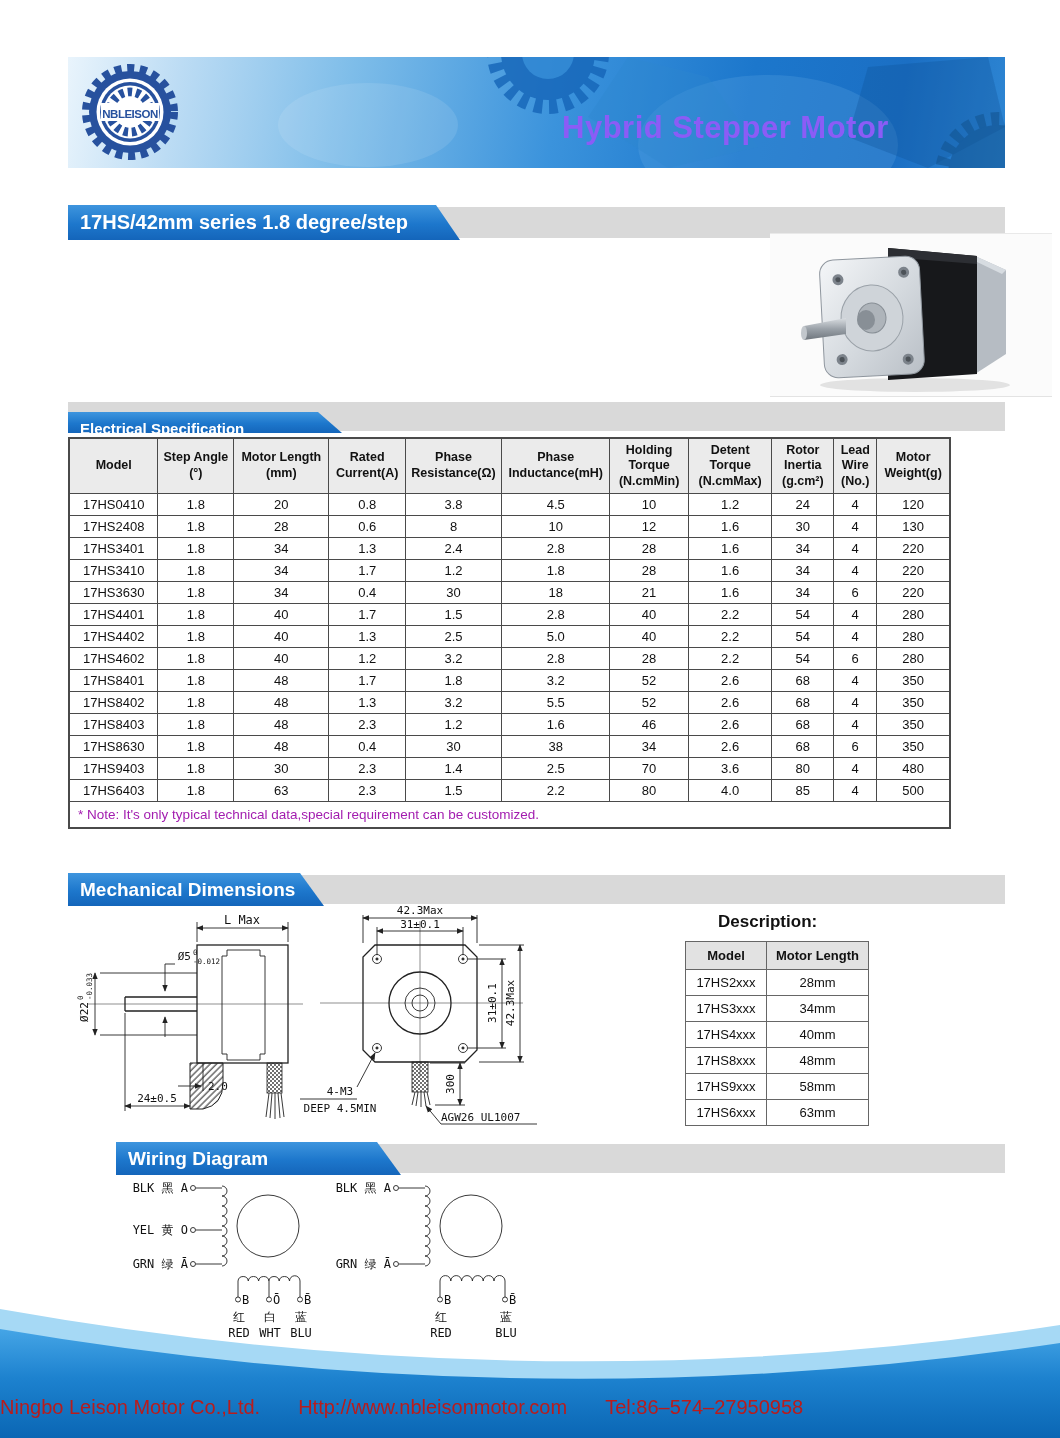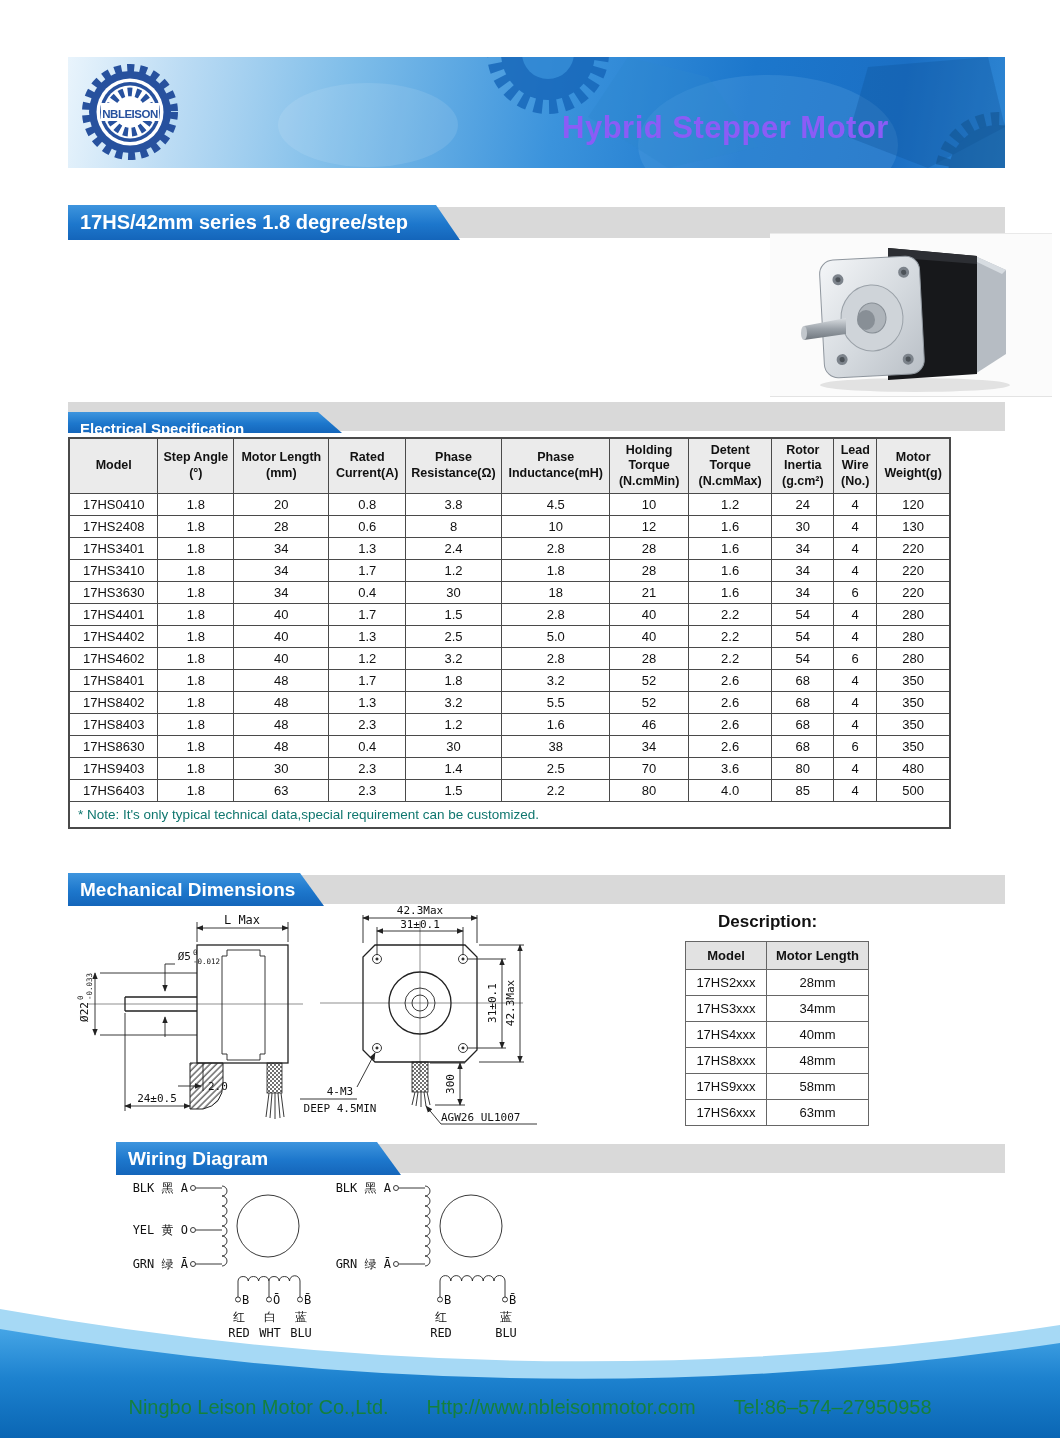--- a/index.html
+++ b/index.html
@@ -33,21 +33,21 @@
   .photo{position:absolute;left:770px;top:233px;width:282px;height:162px;background:#fbfbfb;
     border-top:1px solid #e9e9e9;border-bottom:1px solid #e3e3e3;}
 
   
   table.spec{position:absolute;left:68px;top:437px;width:883px;border-collapse:collapse;
     border:2px solid #4a4a4a;table-layout:fixed;}
   table.spec th,table.spec td{border:1px solid #4a4a4a;text-align:center;}
   table.spec th{background:#ebebeb;font-size:12.5px;font-weight:bold;white-space:pre-line;
     padding:3px 1px;line-height:1.25;height:48px;vertical-align:middle;}
   table.spec td{font-size:13px;height:21px;padding:0 2px;}
-  table.spec tfoot td{text-align:left;color:#0f766e;font-size:13.5px;padding:5px 8px;height:auto;}
+  table.spec tfoot td{text-align:left;color:#a21caf;font-size:13.5px;padding:5px 8px;height:auto;}
 
   
   .desc-title{position:absolute;left:718px;top:912px;font-size:17px;font-weight:bold;}
   table.desc{position:absolute;left:685px;top:941px;width:183px;border-collapse:collapse;
     border:1.5px solid #666;table-layout:fixed;}
   table.desc th,table.desc td{border:1px solid #666;text-align:center;font-size:13px;}
   table.desc th{background:#e2e2e2;font-weight:bold;height:25px;}
   table.desc td{height:23px;}
   table.desc col.c1{width:81px;} table.desc col.c2{width:102px;}
 
@@ -55,22 +55,22 @@
   .svg-abs{position:absolute;}
   .lbl{font:11px "DejaVu Sans Mono",monospace;fill:#111;}
   .lbl-s{font:7.5px "DejaVu Sans Mono",monospace;fill:#111;}
   .lbl-m{font:12px "DejaVu Sans Mono",monospace;fill:#111;}
   .ln{stroke:#222;stroke-width:1.3;fill:none;}
   .thin{stroke:#222;stroke-width:.9;fill:none;}
   .cl{stroke:#444;stroke-width:.6;fill:none;}
 
   
   .footer-svg{position:absolute;left:0;top:1295px;}
-  .footer-text{position:absolute;left:0;top:1396px;width:100%;display:flex;justify-content:center;
-    gap:38px;color:#15803d;font-size:20px;white-space:nowrap;}
+  .footer-text{position:absolute;left:0;top:1396px;width:100%;display:flex;
+    gap:38px;color:#b91c1c;font-size:20px;white-space:nowrap;}
 </style>
 </head>
 <body>
 
 <div class="page">
 
   <div class="header-band">
     <svg width="937" height="111" viewBox="0 0 937 111">
       <ellipse cx="300" cy="68" rx="90" ry="42" fill="#ffffff" opacity="0.10"></ellipse>
       <ellipse cx="700" cy="88" rx="130" ry="70" fill="#6db3e6" opacity="0.22"></ellipse>

